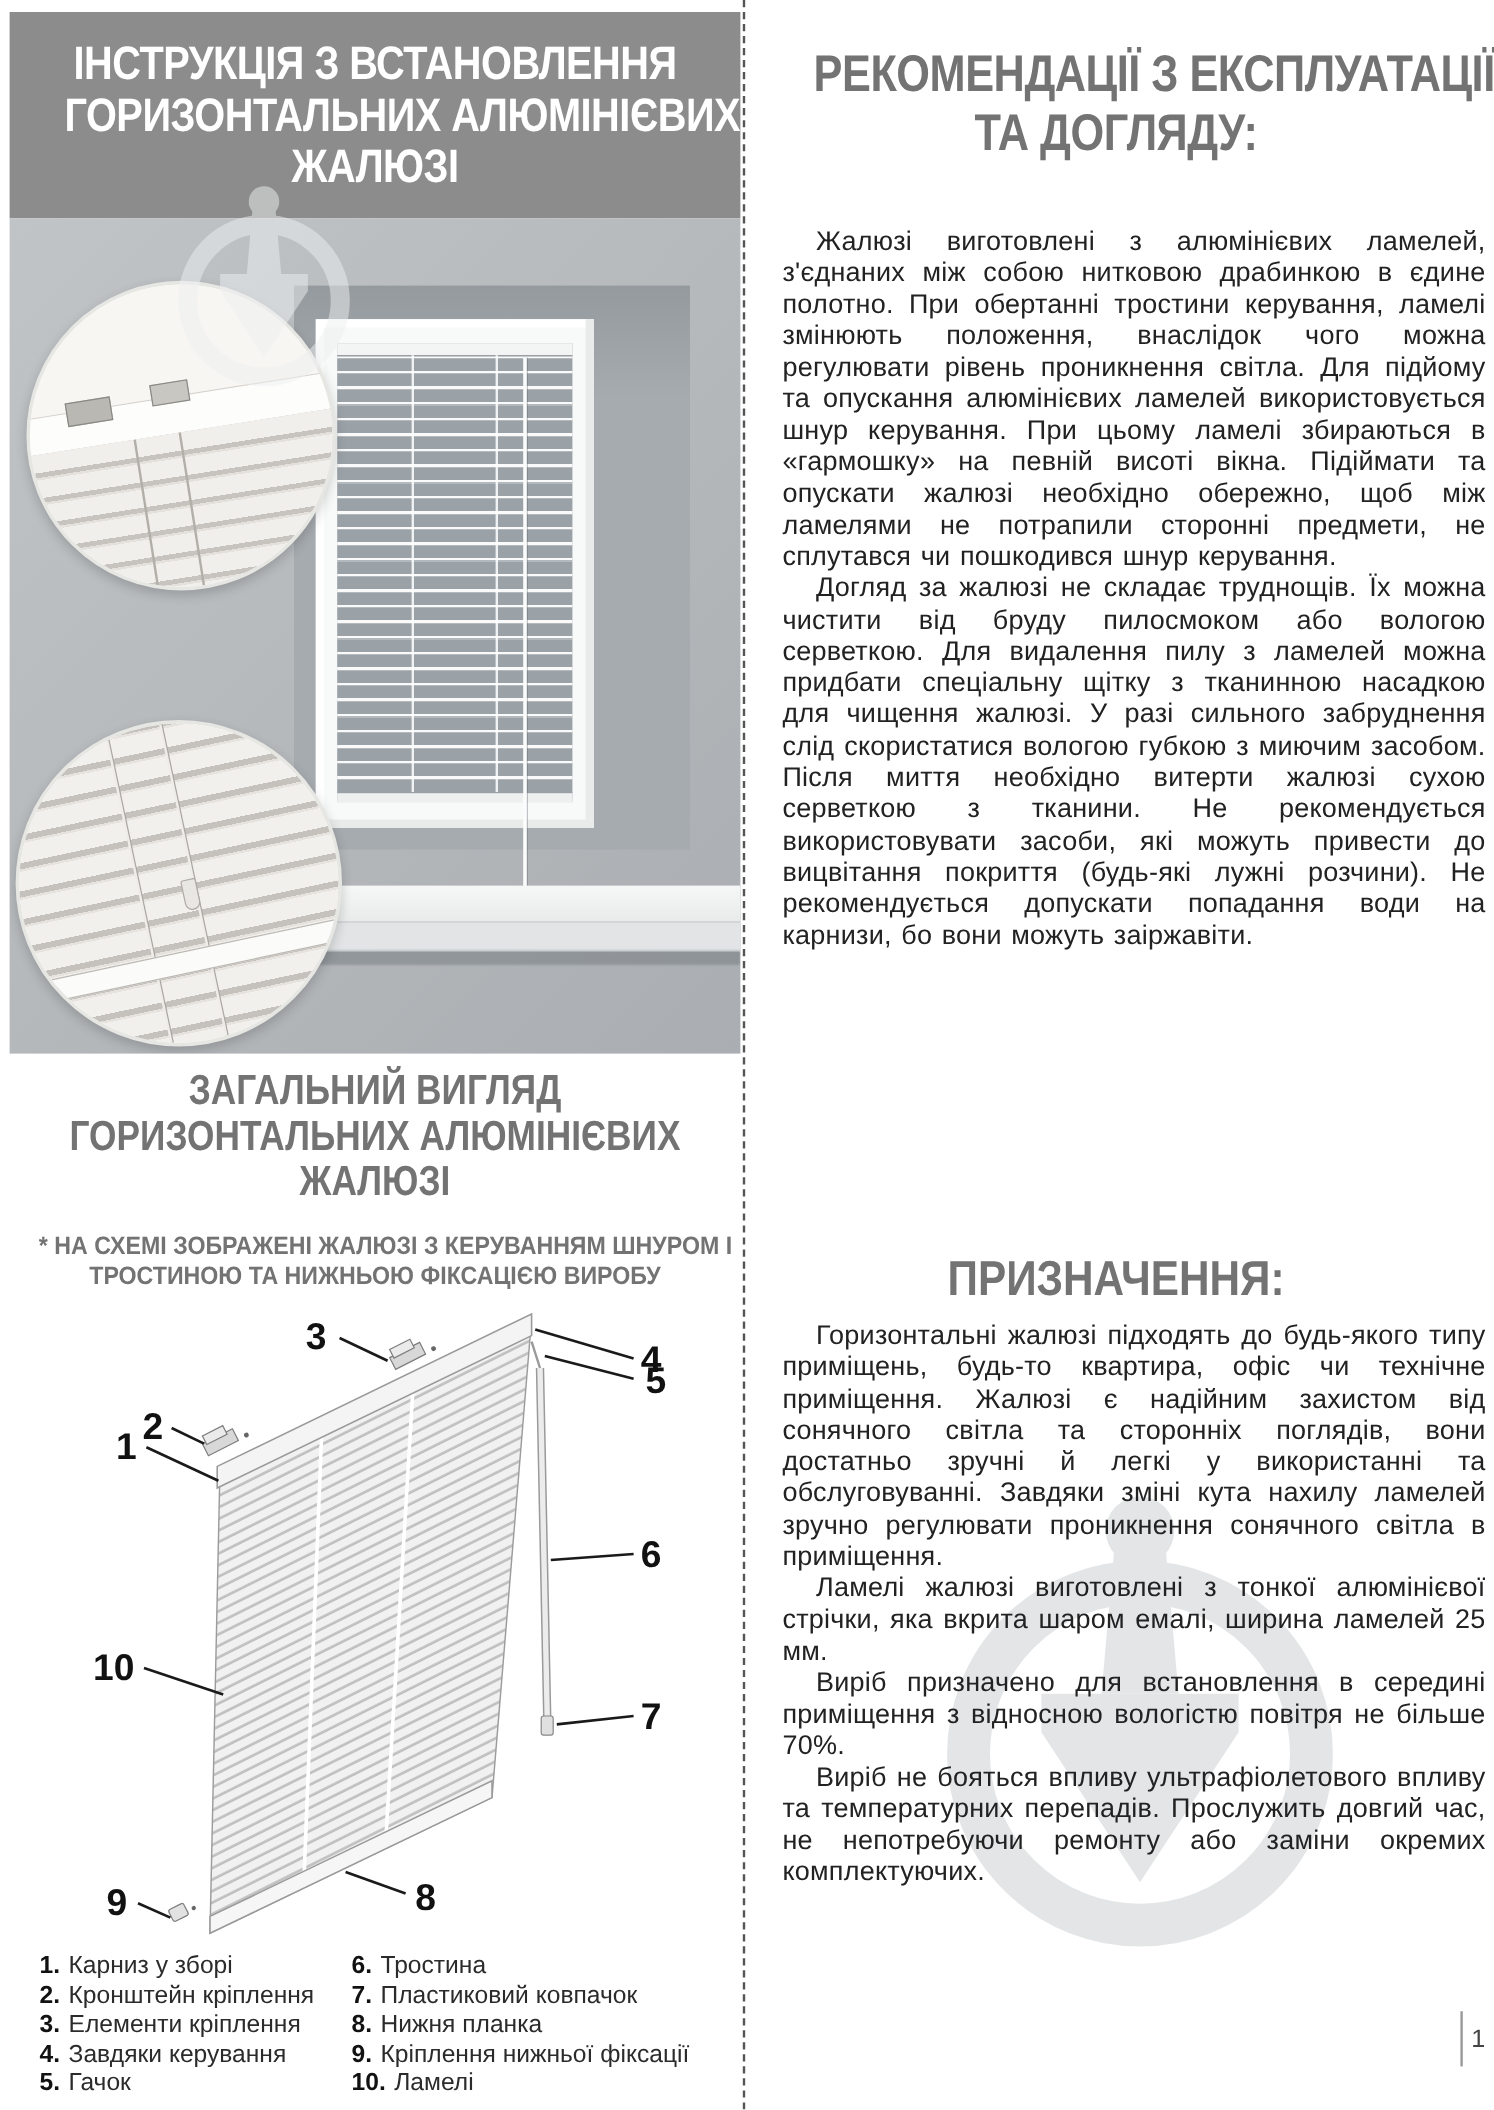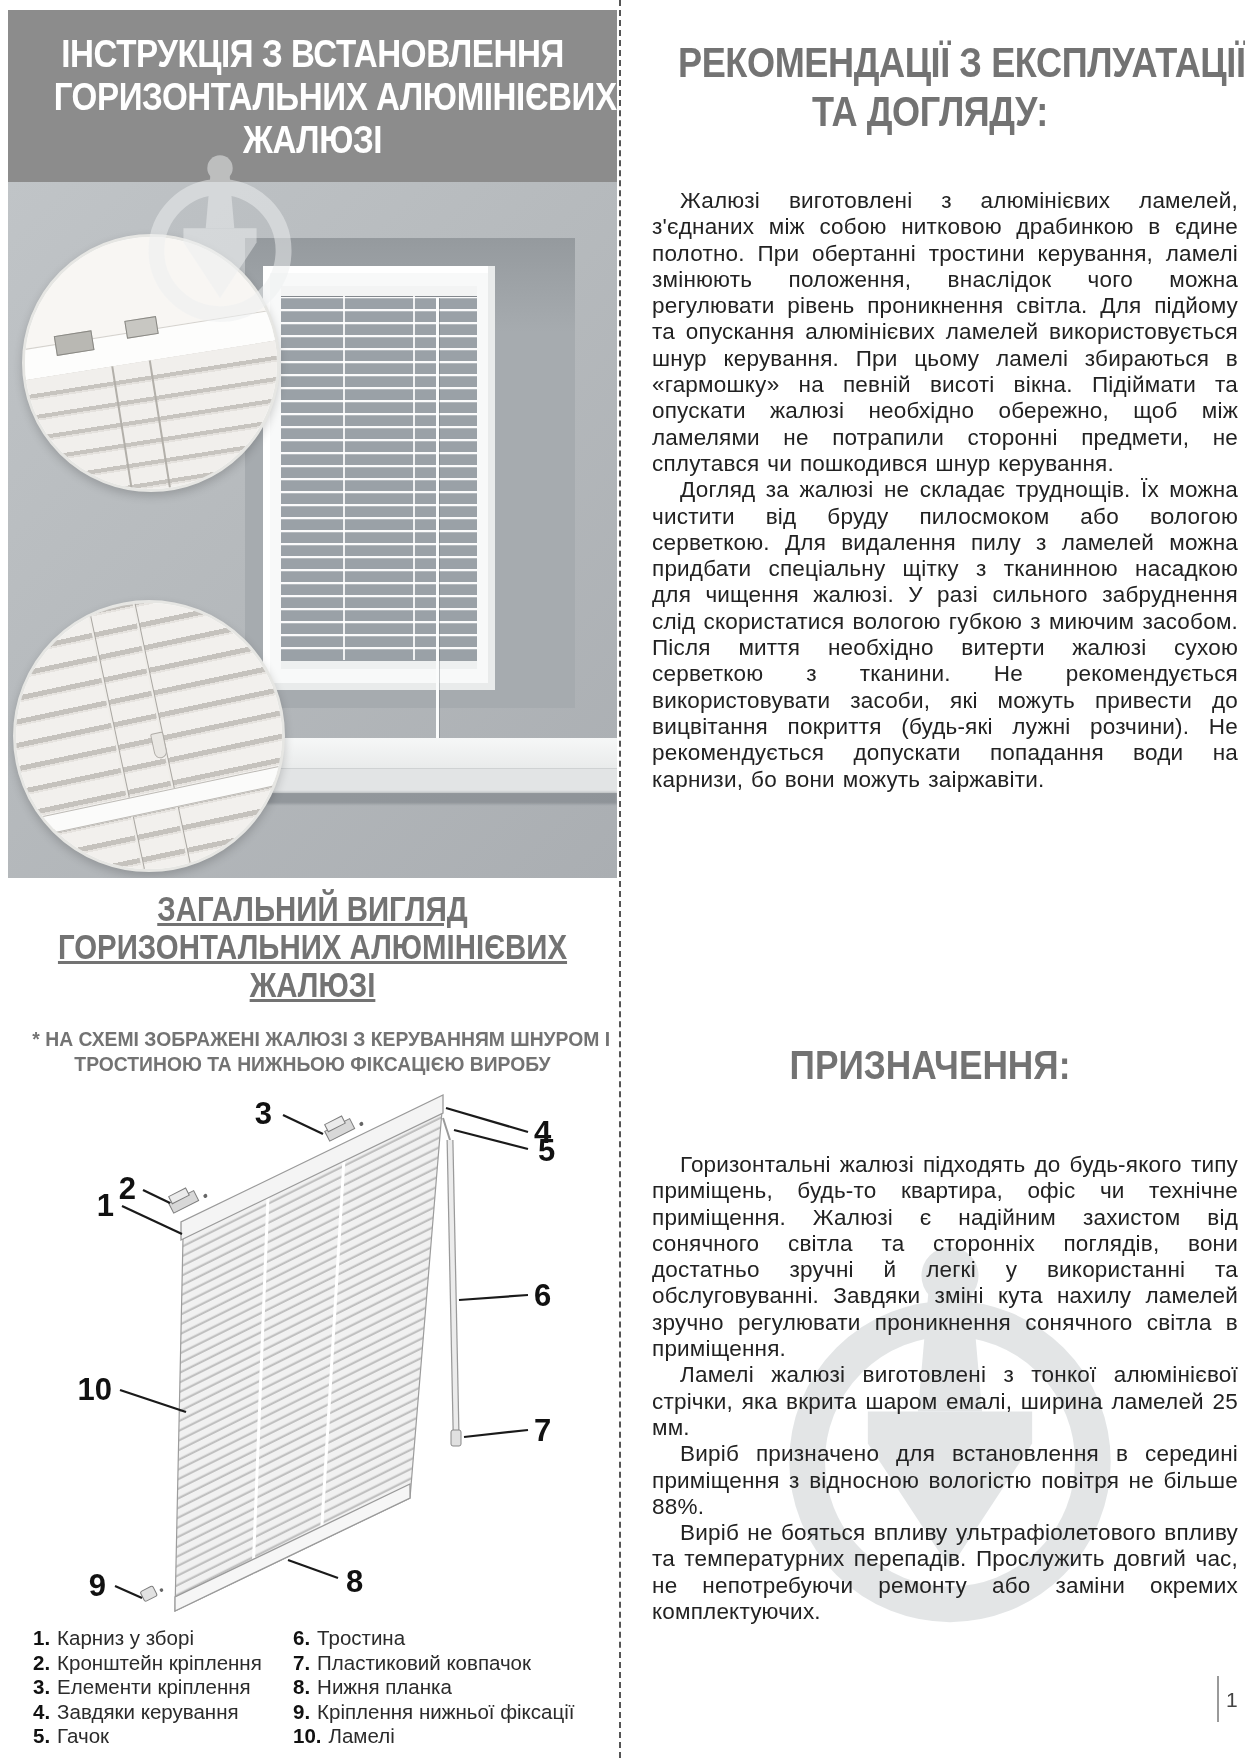--- a/index.html
+++ b/index.html
@@ -14,36 +14,36 @@
 
   
   .header-box{left:8px;top:10px;width:609px;height:172px;background:#8c8c8c;
     display:flex;flex-direction:column;justify-content:center;}
   .header-box .hl{color:#ffffff;font-weight:700;font-size:39px;line-height:43px;
     text-align:center;white-space:nowrap;transform:scaleX(.85);letter-spacing:-.5px;}
 
   
   .cond{font-weight:700;color:#737373;text-align:center;white-space:nowrap;}
 
-  .ov-title{left:8px;top:890px;width:609px;text-decoration:underline;}
+  .ov-title{left:8px;top:890px;width:609px;}
   .ov-title .hl{font-size:35px;line-height:38px;transform:scaleX(.84);}
   .ov-note{left:8px;top:1026px;width:609px;}
   .ov-note .hl{font-size:21px;line-height:25px;transform:scaleX(.92);}
 
   .care-title{left:630px;top:38px;width:600px;}
   .care-title .hl{font-size:43px;line-height:49px;transform:scaleX(.84);letter-spacing:-.5px;}
   .purpose-title{left:630px;top:1042px;width:600px;}
   .purpose-title .hl{font-size:41px;line-height:46px;transform:scaleX(.86);}
 
   
   .coltext{width:586px;color:#222;font-size:22.5px;line-height:26.3px;
     text-align:justify;letter-spacing:.2px;word-spacing:1.5px;z-index:2;}
   .coltext p{margin:0;text-indent:28px;}
   .care-text{left:652px;top:188px;}
-  .purpose-text{left:652px;top:1152px;}
+  .purpose-text{left:652px;top:1100px;}
 
   
   .illus{left:8px;top:182px;width:609px;height:696px;overflow:hidden;
     background:linear-gradient(135deg,#c0c4c7 0%,#b6babd 45%,#aaaeb2 100%);}
   .recess{left:237px;top:56px;width:330px;height:470px;
     background:linear-gradient(180deg,#959a9e 0%,#a6abaf 20%,#a6abaf 100%);}
   .wframe{left:255px;top:84px;width:232px;height:424px;background:#f8f9f9;
     box-shadow:inset -7px -7px 0 #e9ebeb, inset 7px 7px 0 #ffffff;}
   .blind{left:273px;top:104px;width:196px;height:382px;background:#9aa1a7;}
   .blind .stripes{left:0;top:10px;width:196px;height:364px;
@@ -268,18 +268,18 @@
   <div class="hl">ПРИЗНАЧЕННЯ:</div>
 </div>
 
 <svg class="wm wm-bottom" viewBox="0 0 100 112">
   <use href="#trowel"></use>
 </svg>
 
 <div class="abs coltext purpose-text">
   <p>Горизонтальні жалюзі підходять до будь-якого типу приміщень, будь-то квартира, офіс чи технічне приміщення. Жалюзі є надійним захистом від сонячного світла та сторонніх поглядів, вони достатньо зручні й легкі у використанні та обслуговуванні. Завдяки зміні кута нахилу ламелей зручно регулювати проникнення сонячного світла в приміщення.</p>
   <p>Ламелі жалюзі виготовлені з тонкої алюмінієвої стрічки, яка вкрита шаром емалі, ширина ламелей 25 мм.</p>
-  <p>Виріб призначено для встановлення в середині приміщення з відносною вологістю повітря не більше 88%.</p>
+  <p>Виріб призначено для встановлення в середині приміщення з відносною вологістю повітря не більше 70%.</p>
   <p>Виріб не бояться впливу ультрафіолетового впливу та температурних перепадів. Прослужить довгий час, не непотребуючи ремонту або заміни окремих комплектуючих.</p>
 </div>
 
 <div class="abs pageline"></div>
 <div class="abs pagenum">1</div>
 
 </body></html>

